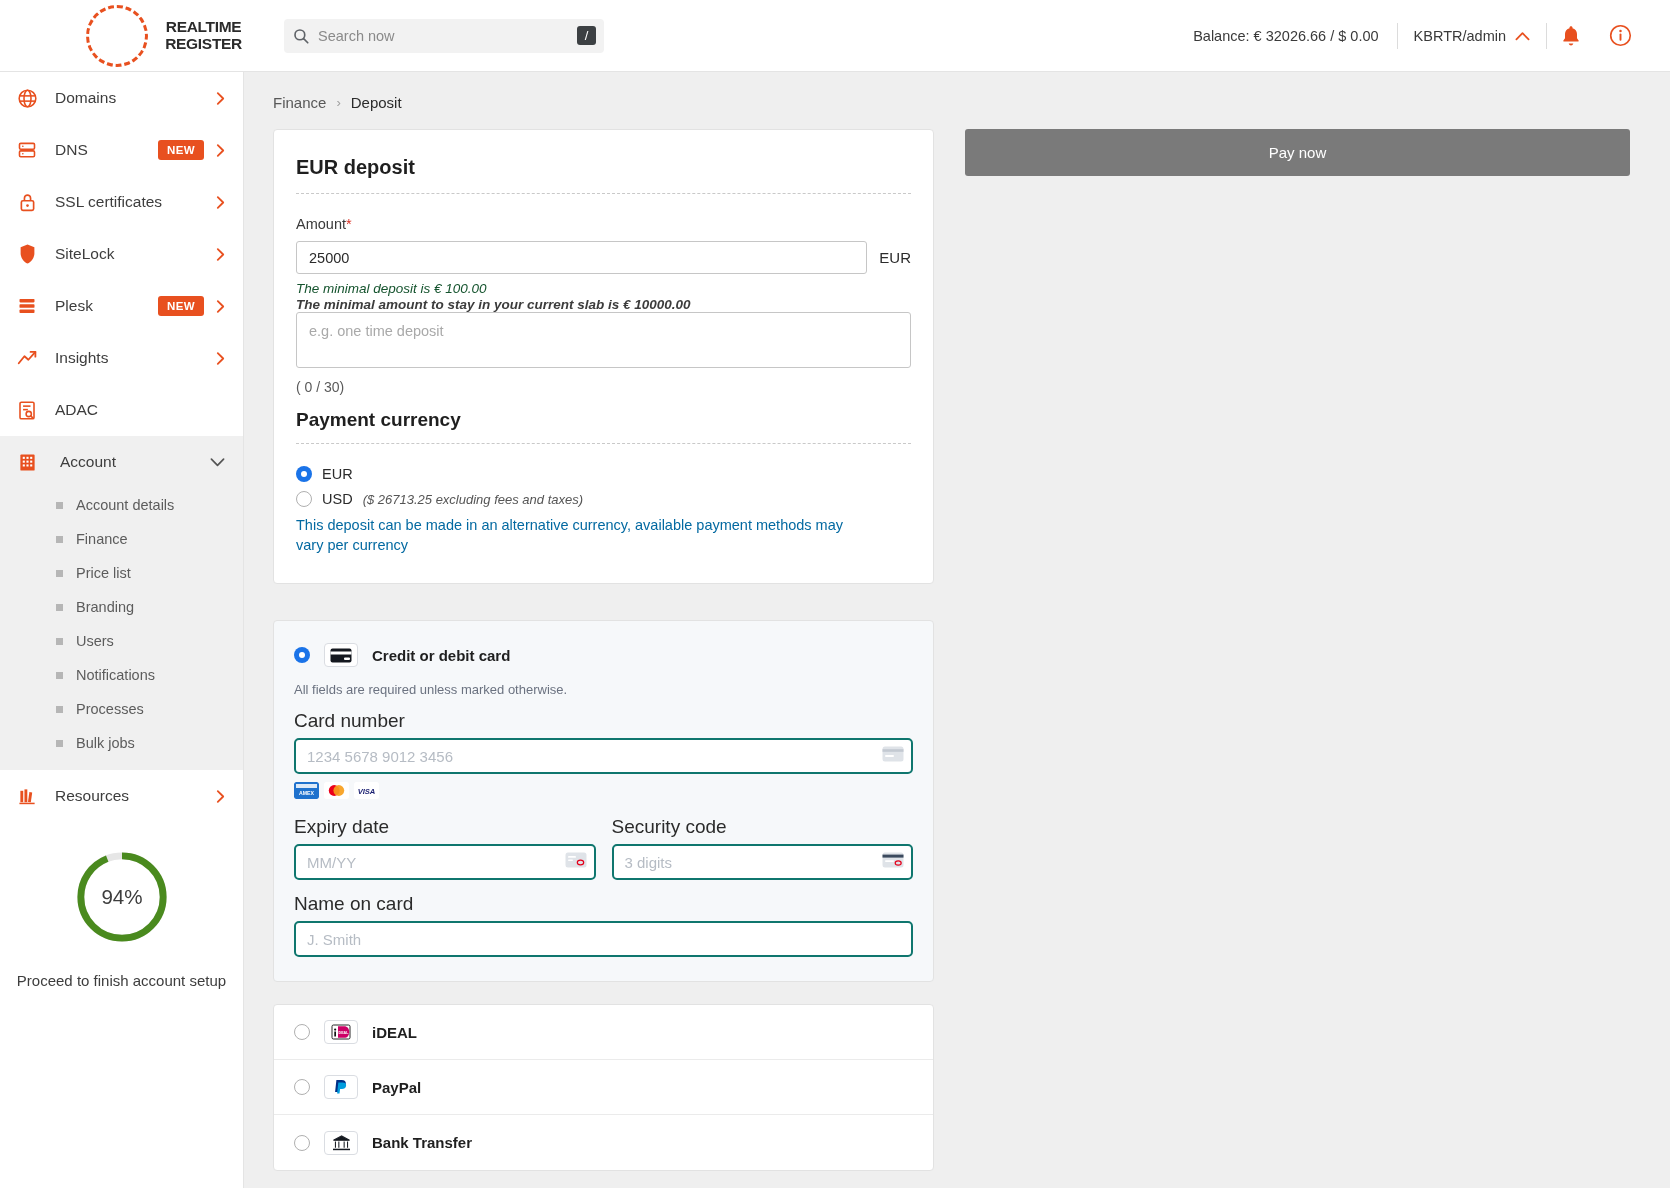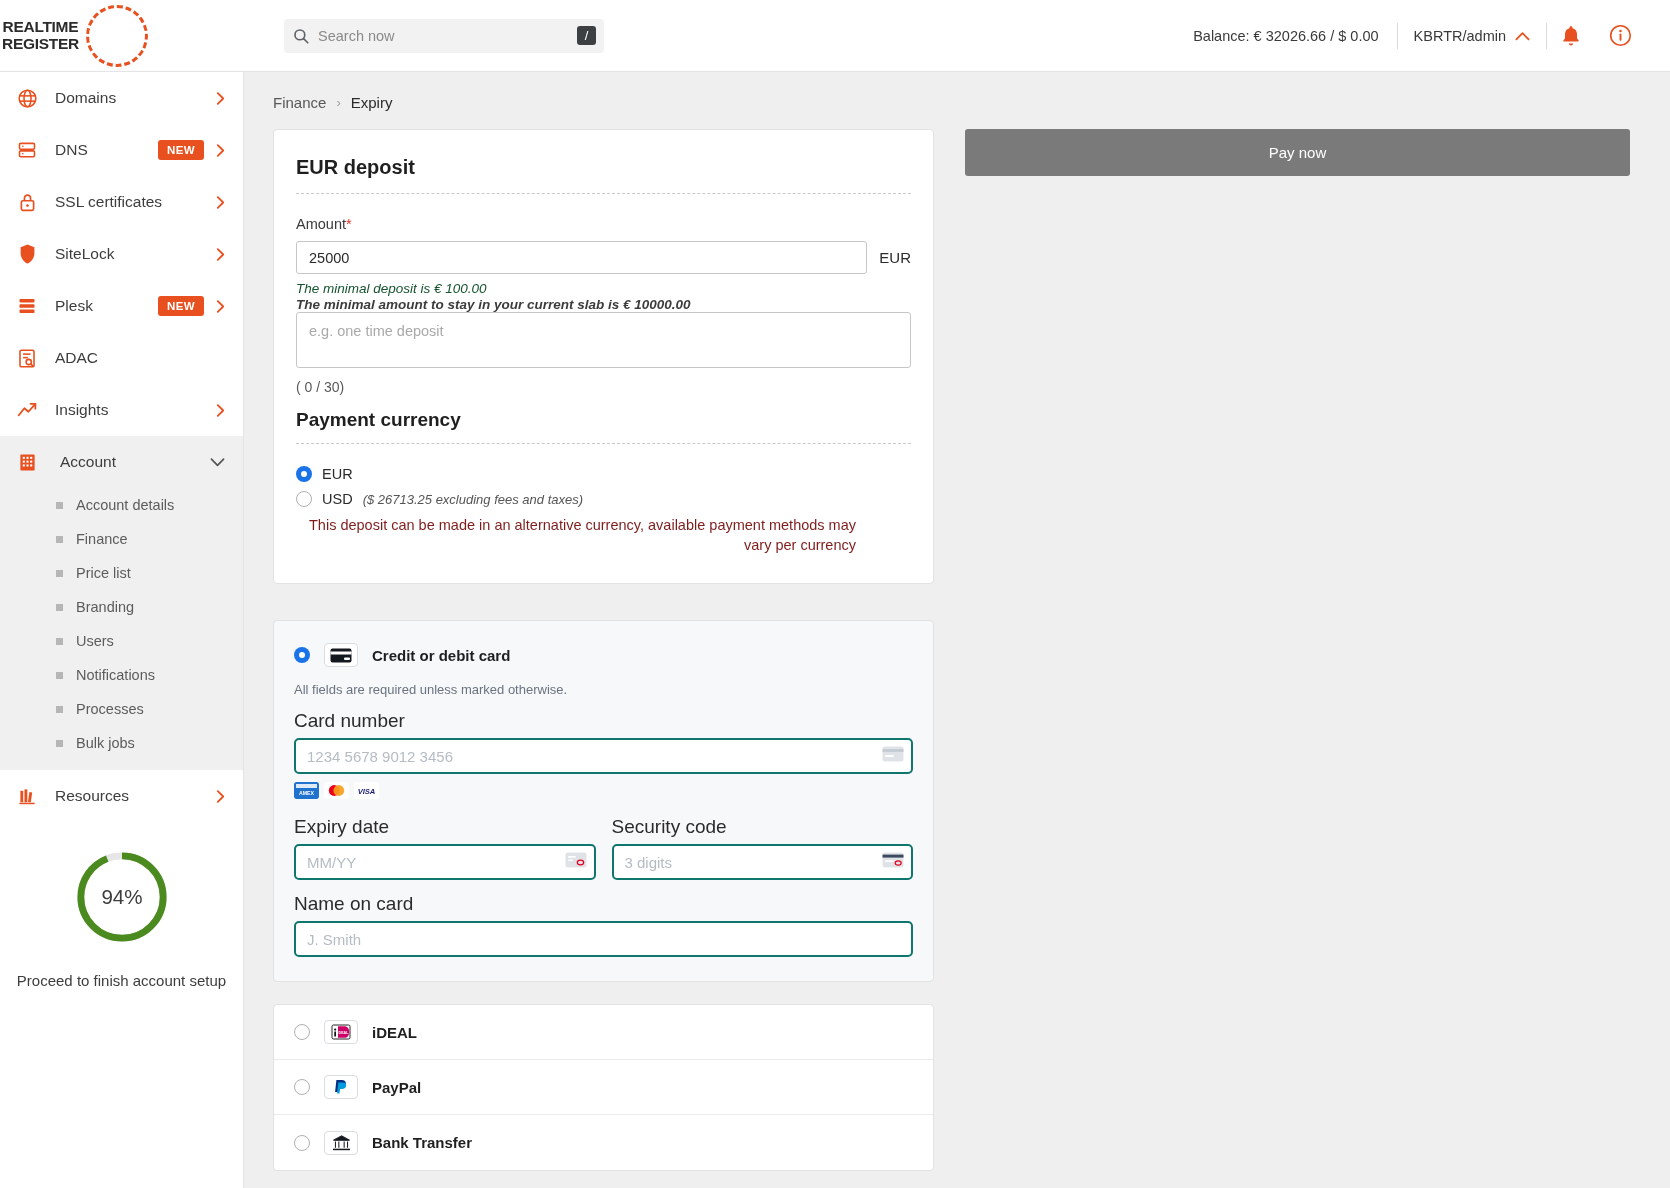--- a/index.html
+++ b/index.html
@@ -10,21 +10,21 @@
     color: #333;
     overflow: hidden;
   }
   
   .header {
     position: absolute; top: 0; left: 0; width: 1670px; height: 72px;
     background: #fff; border-bottom: 1px solid #e4e4e4;
     display: flex; align-items: center;
   }
   .logo {
-    width: 244px; height: 72px; display: flex; align-items: center; justify-content: flex-start;
+    width: 244px; height: 72px; display: flex; align-items: center; justify-content: flex-end;
     position: relative;
   }
   .logo-ring {
     position: absolute; width: 62px; height: 62px; border-radius: 50%;
     border: 3px dashed #e8501f; left: 86px; top: 5px;
   }
   .logo-text {
     position: relative; z-index: 2; text-align: center; line-height: 1.04;
     font-weight: 700; font-size: 15.5px; color: #2b2b2b; letter-spacing: -0.3px;
     background: #fff; padding: 1px 2px;
@@ -124,21 +124,21 @@
     width: 16px; height: 16px; border-radius: 50%; border: 1.6px solid #b0b0b0;
     background: #fff; flex: 0 0 16px; position: relative; cursor: pointer;
   }
   .rad.on { border: none; background: #1a73e8; }
   .rad.on::after {
     content: ""; position: absolute; width: 6px; height: 6px; border-radius: 50%;
     background: #fff; left: 5px; top: 5px;
   }
   .rad-label { font-size: 14.5px; color: #2b2b2b; }
   .rad-note { font-size: 13px; font-style: italic; color: #555; }
-  .desc { font-size: 14.5px; color: #7f1d1d; line-height: 1.35; max-width: 560px; margin-top: 5px; text-align: right; }
+  .desc { font-size: 14.5px; color: #0369a1; line-height: 1.35; max-width: 560px; margin-top: 5px; }
   
   .pay-card {
     margin-top: 36px; background: #f6f8fa; border: 1px solid #e2e2e2;
     border-radius: 4px; padding: 22px 20px 24px 20px;
   }
   .pm-head { display: flex; align-items: center; gap: 14px; }
   .brand-box {
     width: 34px; height: 24px; background: #fff; border: 1px solid #dadde2;
     border-radius: 4px; display: flex; align-items: center; justify-content: center;
   }
@@ -284,42 +284,42 @@
     </span>
     <span class="nav-label">Plesk</span>
     <span class="badge-new">NEW</span>
     <svg class="chev-r" viewBox="0 0 10 16" fill="none" stroke="#e8501f" stroke-width="2">
         <polyline points="2,2 8,8 2,14" stroke-linecap="round" stroke-linejoin="round"></polyline>
       </svg>
   </div>
 
   <div class="nav-item">
     <span class="nav-ico">
+      <svg width="21" height="18" viewBox="0 0 24 20" fill="none" stroke="#e8501f" stroke-width="2.1">
+        <polyline points="2,16 8.5,8 13,12 21,3" stroke-linecap="round" stroke-linejoin="round"></polyline>
+          <polyline points="15.5,3 21,3 21,8.5" stroke-linecap="round" stroke-linejoin="round"></polyline>
+      </svg>
+    </span>
+    <span class="nav-label">Insights</span>
+    <svg class="chev-r" viewBox="0 0 10 16" fill="none" stroke="#e8501f" stroke-width="2">
+        <polyline points="2,2 8,8 2,14" stroke-linecap="round" stroke-linejoin="round"></polyline>
+      </svg>
+  </div>
+
+  <div class="nav-item">
+    <span class="nav-ico">
       <svg width="20" height="21" viewBox="0 0 22 24" fill="none" stroke="#e8501f" stroke-width="1.8">
         <rect x="3" y="2.5" width="16" height="19" rx="1.6"></rect>
           <line x1="6.5" y1="7" x2="15" y2="7"></line>
           <line x1="6.5" y1="11" x2="12" y2="11"></line>
         <circle cx="13" cy="16" r="3" fill="#fff"></circle>
           <line x1="15.2" y1="18.2" x2="17.6" y2="20.5" stroke-linecap="round"></line>
       </svg>
     </span>
     <span class="nav-label">ADAC</span>
-  </div>
-
-  <div class="nav-item">
-    <span class="nav-ico">
-      <svg width="21" height="18" viewBox="0 0 24 20" fill="none" stroke="#e8501f" stroke-width="2.1">
-        <polyline points="2,16 8.5,8 13,12 21,3" stroke-linecap="round" stroke-linejoin="round"></polyline>
-          <polyline points="15.5,3 21,3 21,8.5" stroke-linecap="round" stroke-linejoin="round"></polyline>
-      </svg>
-    </span>
-    <span class="nav-label">Insights</span>
-    <svg class="chev-r" viewBox="0 0 10 16" fill="none" stroke="#e8501f" stroke-width="2">
-        <polyline points="2,2 8,8 2,14" stroke-linecap="round" stroke-linejoin="round"></polyline>
-      </svg>
   </div>
 
   <div class="acct-group">
     <div class="acct-head">
       <span class="nav-ico">
         <svg width="19" height="19" viewBox="0 0 20 20" fill="#e8501f">
           <rect x="2.5" y="1.5" width="15" height="17" rx="1"></rect>
           <g fill="#fff">
               <rect x="5" y="4" width="2.2" height="2.2"></rect>
               <rect x="8.9" y="4" width="2.2" height="2.2"></rect>
@@ -396,21 +396,21 @@
     </svg>
     <div class="ring-label">Proceed to finish account setup</div>
   </div>
 </div>
 
 <div class="main">
 
   <div class="breadcrumb">
     <span class="bc-link">Finance</span>
     <span class="bc-sep">›</span>
-    <span class="bc-cur">Expiry</span>
+    <span class="bc-cur">Deposit</span>
   </div>
 
   <div class="content">
 
     <div class="col-left">
 
       <div class="card">
         <div class="card-title">EUR deposit</div>
         <div class="dash-div"></div>
 

